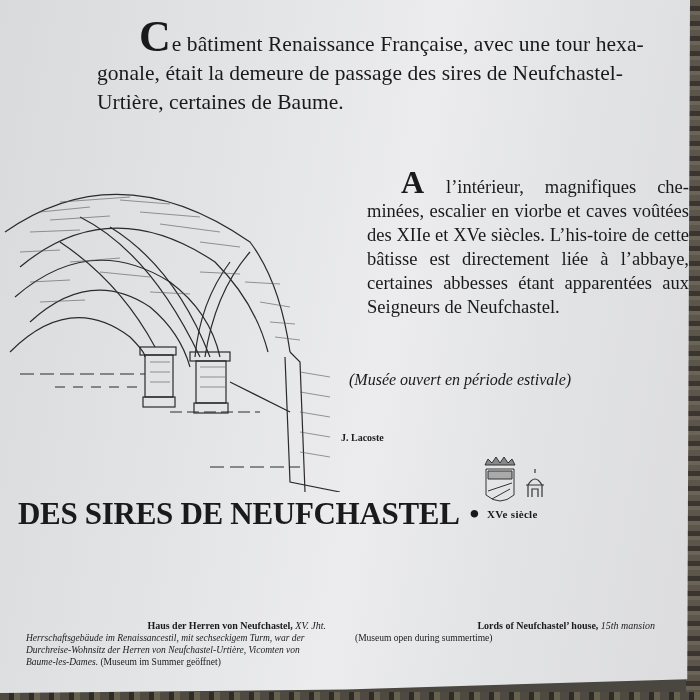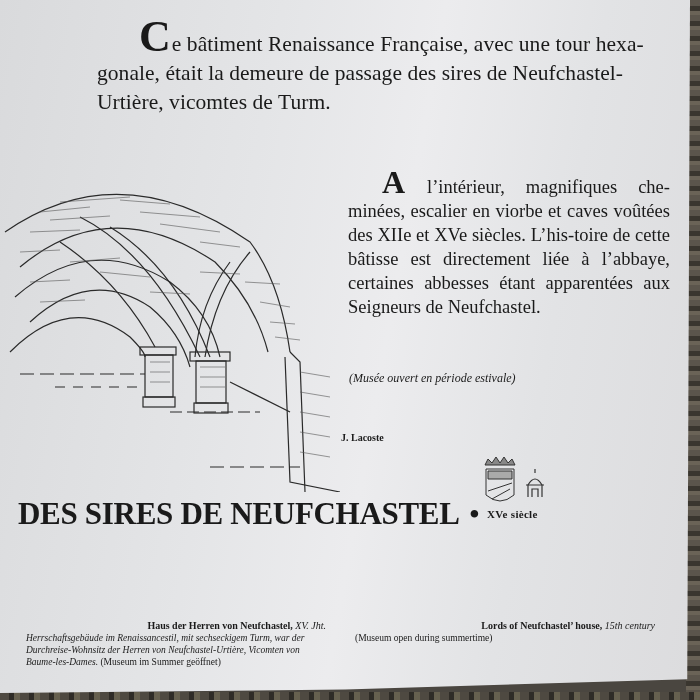--- a/index.html
+++ b/index.html
@@ -29,29 +29,29 @@
     position: absolute; left: 50px; top: 22px; width: 630px;
     font-size: 21.5px; line-height: 29px; letter-spacing: 0.05px; margin-left: 47px;
   }
   .dropcap {
     font-weight: bold; font-size: 44px; line-height: 30px;
     vertical-align: baseline; margin-right: 1px;
   }
   .intro .indent { display: inline-block; width: 42px; }
 
   .interior {
-    position: absolute; left: 348px; top: 171px; width: 322px;
+    position: absolute; left: 367px; top: 171px; width: 322px;
     font-size: 18.5px; line-height: 24px; text-align: justify;
   }
   .interior .dropcap { font-size: 32px; line-height: 22px; }
   .interior .indent { display: inline-block; width: 34px; }
 
   .museum-note {
     position: absolute; left: 349px; top: 371px;
-    font-style: italic; font-size: 12px;
+    font-style: italic; font-size: 16px;
   }
   .author {
     position: absolute; left: 341px; top: 432px;
     font-size: 10px; font-weight: bold;
   }
 
   .drawing { position: absolute; left: 0; top: 172px; width: 345px; height: 320px; }
 
   .emblems { position: absolute; left: 480px; top: 455px; width: 80px; height: 60px; }
 
@@ -79,21 +79,21 @@
 <body>
 
 <div class="stone"></div>
 <div class="stone-bottom"></div>
 
 <div class="plaque">
 
   <div class="intro">
     <span class="indent"></span><span class="dropcap">C</span><span>e bâtiment Renaissance Française, avec une tour hexa-</span><br>
     <span>gonale, était la demeure de passage des sires de Neufchastel-</span><br>
-    <span>Urtière, vicomtes de Turm.</span>
+    <span>Urtière, certaines de Baume.</span>
   </div>
 
   <svg class="drawing" viewBox="0 0 345 320">
     <g fill="none" stroke="#2a2a2a" stroke-width="1.2">
 
       <path d="M5,60 Q120,-20 250,70 Q280,110 290,180"></path>
       <path d="M20,95 Q110,20 215,90 Q255,130 268,180"></path>
       <path d="M15,125 Q90,60 170,110 Q210,140 220,185"></path>
       <path d="M30,150 Q90,95 150,135 Q180,160 190,195"></path>
       <path d="M10,180 Q70,120 130,165 Q145,180 145,185"></path>
@@ -155,16 +155,16 @@
       <span class="century">XVe siècle</span>
     </div>
   </div>
 
   <div class="caption de">
     <div class="heading"><span>Haus der Herren von Neufchastel,</span><i> XV. Jht.</i></div>
     <div><span class="body">Herrschaftsgebäude im Renaissancestil, mit sechseckigem Turm, war der Durchreise-Wohnsitz der Herren von Neufchastel-Urtière, Vicomten von Baume-les-Dames.</span><span class="tail"> (Museum im Summer geöffnet)</span></div>
   </div>
 
   <div class="caption en">
-    <div class="heading"><span>Lords of Neufchastel’ house,</span><i> 15th century</i></div>
+    <div class="heading"><span>Lords of Neufchastel’ house,</span><i> 15th mansion</i></div>
     <div class="tail">(Museum open during summertime)</div>
   </div>
 </div>
 
 </body></html>

